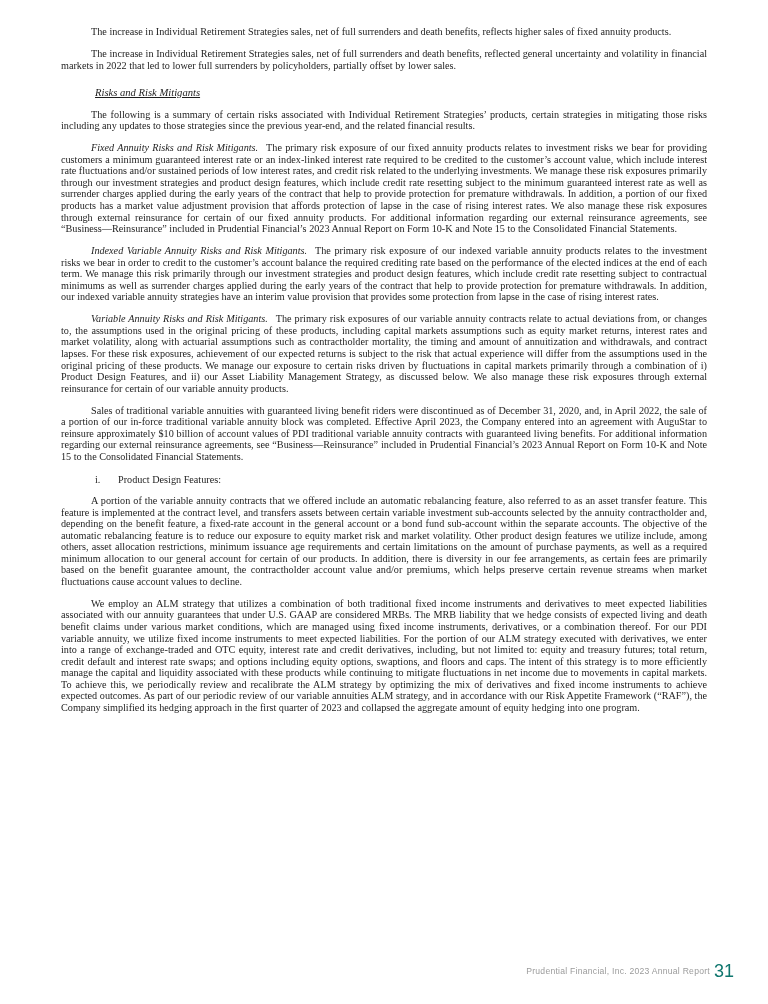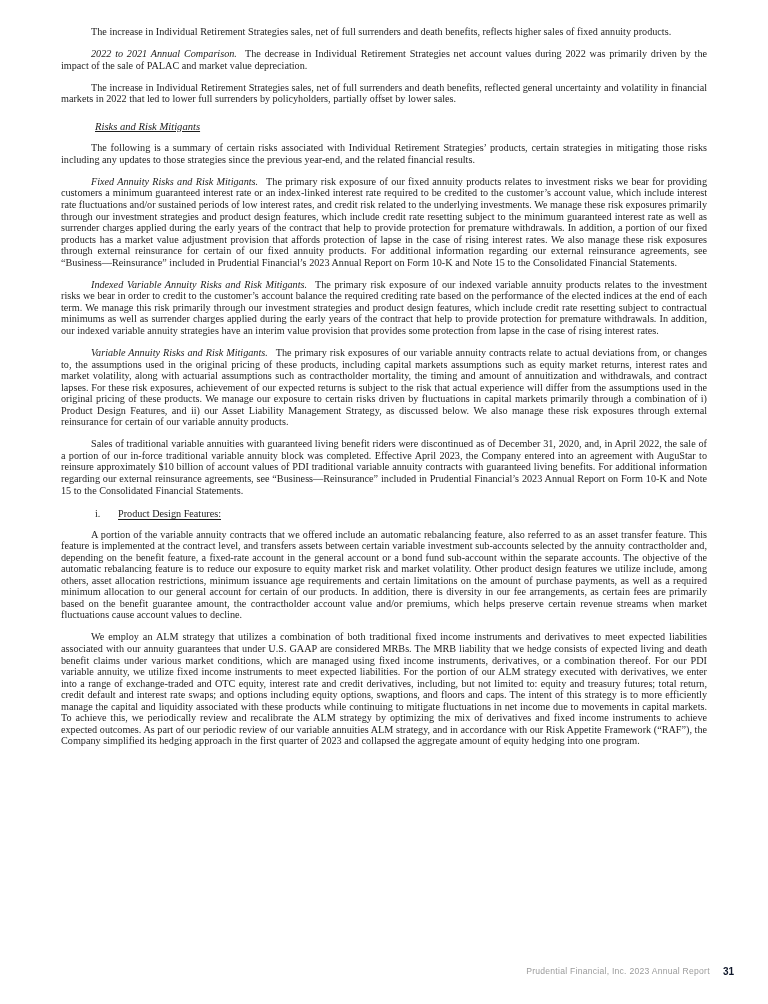--- a/index.html
+++ b/index.html
@@ -31,51 +31,48 @@
     font-size:10.6px;
     margin:16px 0 10px 34px;
     text-decoration:underline;
   }
   .list-heading {
     margin:12px 0 9px 0;
     padding-left:34px;
   }
   .list-num { display:inline-block; width:23px; }
   .underlined {
-    text-decoration:underline;
     text-underline-offset:2px;
   }
   .footer {
     position:absolute;
     right:34px; bottom:26px;
     display:flex;
     align-items:flex-end;
-    gap:13px;
+    gap:4px;
     font-family:"Liberation Sans", sans-serif;
   }
   .footer-label {
     font-size:8.6px;
     color:#9b9b9b;
     letter-spacing:0.25px;
   }
   .footer-page {
-    font-size:10px;
-    color:#0f172a;
-    font-weight:bold;
+    font-size:18px;
+    color:#0f766e;
   }
 </style>
 </head>
 <body>
 
 <div class="page">
   <div class="content">
 
     <p class="body">The increase in Individual Retirement Strategies sales, net of full surrenders and death benefits, reflects higher sales of fixed annuity products.</p>
 
-    <p class="body"><span class="lead">2022 to 2021 Annual Comparison.</span><span class="gap"></span><span>The decrease in Individual Retirement Strategies net account values during 2022 was primarily driven by the impact of the sale of PALAC and market value depreciation.</span></p>
 
     <p class="body">The increase in Individual Retirement Strategies sales, net of full surrenders and death benefits, reflected general uncertainty and volatility in financial markets in 2022 that led to lower full surrenders by policyholders, partially offset by lower sales.</p>
 
     <div class="sec-heading">Risks and Risk Mitigants</div>
 
     <p class="body">The following is a summary of certain risks associated with Individual Retirement Strategies’ products, certain strategies in mitigating those risks including any updates to those strategies since the previous year-end, and the related financial results.</p>
 
     <p class="body"><span class="lead">Fixed Annuity Risks and Risk Mitigants.</span><span class="gap"></span><span>The primary risk exposure of our fixed annuity products relates to investment risks we bear for providing customers a minimum guaranteed interest rate or an index-linked interest rate required to be credited to the customer’s account value, which include interest rate fluctuations and/or sustained periods of low interest rates, and credit risk related to the underlying investments. We manage these risk exposures primarily through our investment strategies and product design features, which include credit rate resetting subject to the minimum guaranteed interest rate as well as surrender charges applied during the early years of the contract that help to provide protection for premature withdrawals. In addition, a portion of our fixed products has a market value adjustment provision that affords protection of lapse in the case of rising interest rates. We also manage these risk exposures through external reinsurance for certain of our fixed annuity products. For additional information regarding our external reinsurance agreements, see “Business—Reinsurance” included in Prudential Financial’s 2023 Annual Report on Form 10-K and Note 15 to the Consolidated Financial Statements.</span></p>
 
     <p class="body"><span class="lead">Indexed Variable Annuity Risks and Risk Mitigants.</span><span class="gap"></span><span>The primary risk exposure of our indexed variable annuity products relates to the investment risks we bear in order to credit to the customer’s account balance the required crediting rate based on the performance of the elected indices at the end of each term. We manage this risk primarily through our investment strategies and product design features, which include credit rate resetting subject to contractual minimums as well as surrender charges applied during the early years of the contract that help to provide protection for premature withdrawals. In addition, our indexed variable annuity strategies have an interim value provision that provides some protection from lapse in the case of rising interest rates.</span></p>

